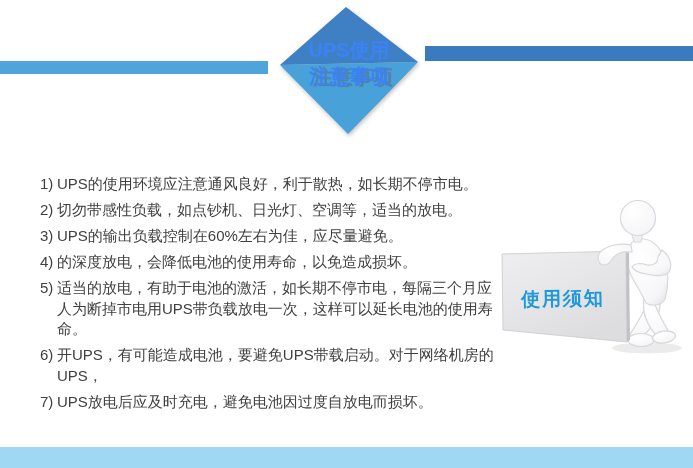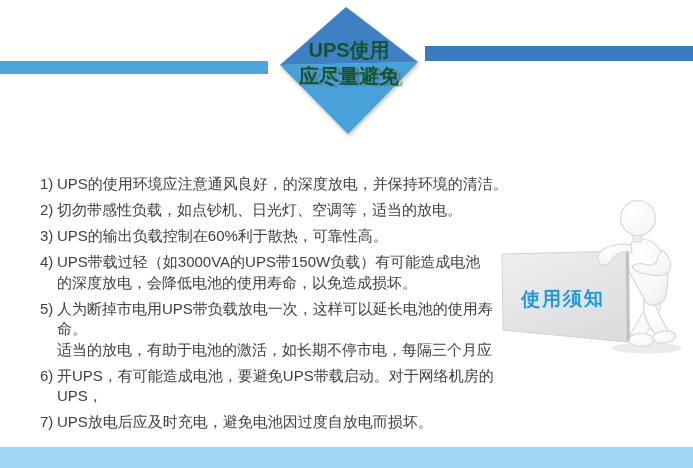--- a/index.html
+++ b/index.html
@@ -13,21 +13,21 @@
   
   .bar{position:absolute;}
   .bar-left{left:0;top:61px;width:268px;height:13px;background:#4FA4DC;}
   .bar-right{left:425px;top:46px;width:268px;height:15px;background:#3A7BC0;}
   .bar-bottom{left:0;top:447px;width:693px;height:21px;background:#A0D7F3;}
   
   .diamond-wrap{position:absolute;left:278px;top:5px;width:142px;height:132px;}
   .diamond-wrap svg{position:absolute;left:0;top:0;filter:drop-shadow(1px 2px 2px rgba(0,0,0,0.25));}
   .diamond-title{
     position:absolute;left:0;width:142px;text-align:center;
-    color:#14532d;font-size:20px;font-weight:bold;line-height:24px;
+    color:#3b82f6;font-size:20px;font-weight:bold;line-height:24px;
   }
   .title-line1{top:33px;}
   .title-line2{top:59px;text-shadow:4px 1px 1px rgba(90,100,112,0.55);}
   
   .notes{position:absolute;left:40px;top:174px;width:470px;color:#404040;
          font-size:15px;line-height:20.5px;}
   .item{display:flex;margin-bottom:5.5px;}
   .item .num{flex:none;width:17px;}
   .item .itext{flex:1;}
   
@@ -43,59 +43,58 @@
   <div class="bar bar-left"></div>
   <div class="bar bar-right"></div>
 
   <div class="diamond-wrap">
     <svg width="142" height="132" viewBox="0 0 142 132">
       <polygon points="2,60 68,2 140,57" fill="#3E80C3"></polygon>
       <polygon points="2,60 140,57 70,129" fill="#49A1DA"></polygon>
       <polygon points="140,57 70,129 104,93" fill="#3F93CF" opacity="0.55"></polygon>
     </svg>
     <div class="diamond-title title-line1">UPS使用</div>
-    <div class="diamond-title title-line2">应尽量避免</div>
+    <div class="diamond-title title-line2">注意事项</div>
   </div>
 
   <div class="notes">
 
       <div class="item">
         <span class="num">1)</span>
         <span class="itext">
-          <div>UPS的使用环境应注意通风良好，的深度放电，并保持环境的清洁。</div>
+          <div>UPS的使用环境应注意通风良好，利于散热，如长期不停市电。</div>
         </span>
       </div>
 
       <div class="item">
         <span class="num">2)</span>
         <span class="itext">
           <div>切勿带感性负载，如点钞机、日光灯、空调等，适当的放电。</div>
         </span>
       </div>
 
       <div class="item">
         <span class="num">3)</span>
         <span class="itext">
-          <div>UPS的输出负载控制在60%利于散热，可靠性高。</div>
+          <div>UPS的输出负载控制在60%左右为佳，应尽量避免。</div>
         </span>
       </div>
 
       <div class="item">
         <span class="num">4)</span>
         <span class="itext">
-          <div>UPS带载过轻（如3000VA的UPS带150W负载）有可能造成电池</div>
           <div>的深度放电，会降低电池的使用寿命，以免造成损坏。</div>
         </span>
       </div>
 
       <div class="item">
         <span class="num">5)</span>
         <span class="itext">
+          <div>适当的放电，有助于电池的激活，如长期不停市电，每隔三个月应</div>
           <div>人为断掉市电用UPS带负载放电一次，这样可以延长电池的使用寿命。</div>
-          <div>适当的放电，有助于电池的激活，如长期不停市电，每隔三个月应</div>
         </span>
       </div>
 
       <div class="item">
         <span class="num">6)</span>
         <span class="itext">
           <div>开UPS，有可能造成电池，要避免UPS带载启动。对于网络机房的UPS，</div>
         </span>
       </div>
 

